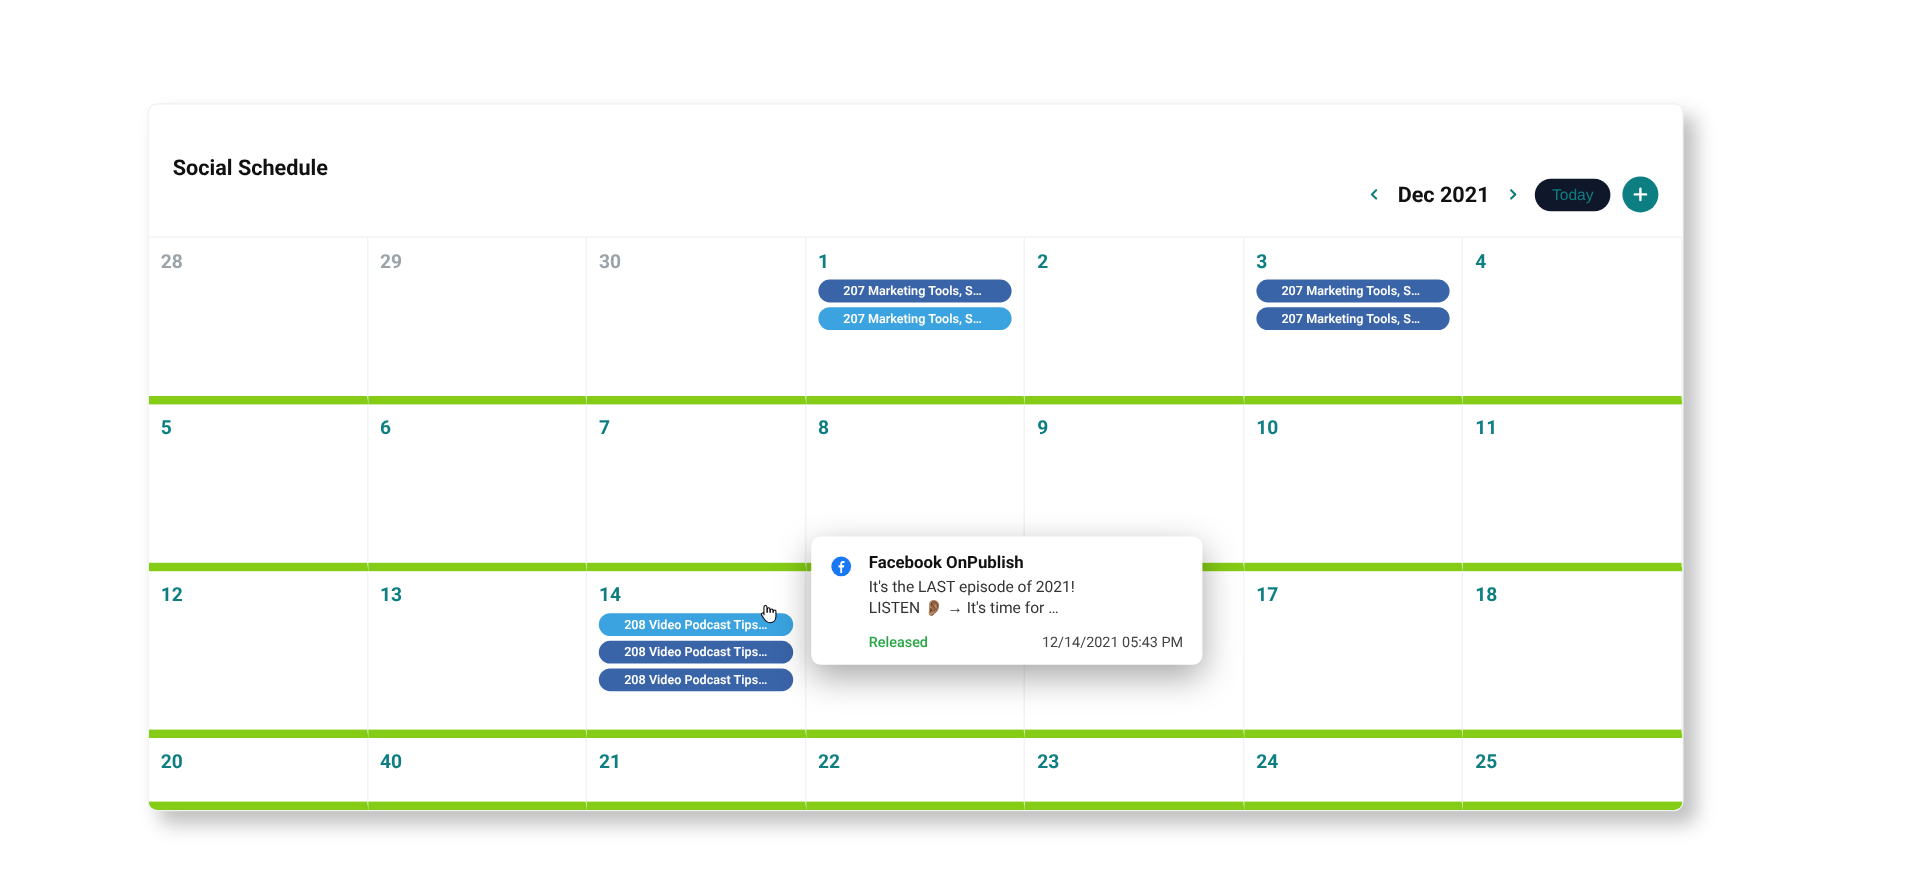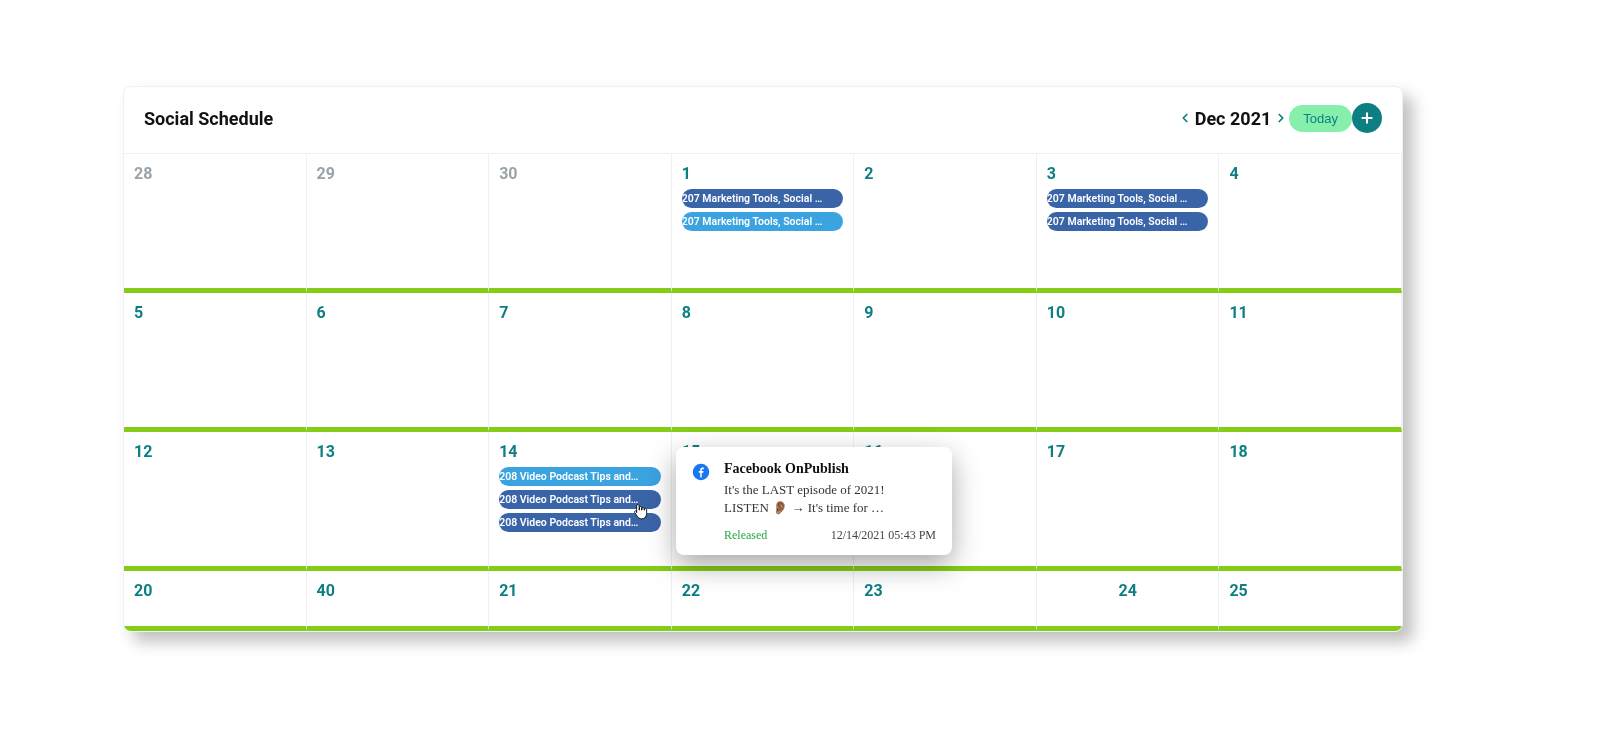--- a/index.html
+++ b/index.html
@@ -28,35 +28,37 @@
     padding: 16px 20px 20px 20px;
   }
   .title {
     font-size: 18px;
     font-weight: 700;
     color: #111;
   }
   .controls {
     display: flex;
     align-items: center;
+    gap: 10px;
+    margin-top: 44px;
   }
   .nav-arrow {
     width: 16px; height: 16px;
     color: #0d7f82;
     display: inline-flex; align-items: center; justify-content: center;
     cursor: pointer;
   }
   .month-label {
     font-size: 18px;
     font-weight: 700;
     color: #111;
     padding: 0 2px;
   }
   .today-btn {
-    background: #86efac;
+    background: #0f172a;
     color: #0d7f82;
     border-radius: 16px;
     padding: 6px 14px;
     font-size: 13px;
     font-weight: 500;
     cursor: pointer;
     border: none;
   }
   .add-btn {
     width: 30px; height: 30px;
@@ -70,61 +72,60 @@
     line-height: 1;
   }
   .grid {
     display: grid;
     grid-template-columns: repeat(7, 1fr);
     grid-auto-rows: 139px;
     border-top: 1px solid #eef0f2;
   }
   .cell {
     border-right: 1px solid #eef0f2;
-    border-bottom: 5px solid #84cc16;
+    border-bottom: 7px solid #84cc16;
     padding: 10px 10px 6px 10px;
     position: relative;
     overflow: hidden;
   }
   .cell:last-child, .cell.col-last { border-right: none; }
   .daynum {
     font-size: 16px;
     font-weight: 700;
     color: #0d7f82;
     margin-bottom: 6px;
   }
   .daynum.muted { color: #9aa3a9; }
   .pill {
     display: block;
     width: 166px;
     max-width: 100%;
     border-radius: 10px;
     color: #fff;
     font-size: 10.5px;
     font-weight: 600;
-    padding: 3px 0;
+    padding: 3px 21px;
     margin-bottom: 4px;
     white-space: nowrap;
     overflow: hidden;
     text-overflow: ellipsis;
     cursor: pointer;
   }
   .pill.dark  { background: #3a64a8; }
   .pill.light { background: #3aa3e0; }
   .popover {
     position: absolute;
     left: 676px;
     top: 447px;
-    width: 276px;
+    width: 326px;
     background: #fff;
     border-radius: 8px;
     box-shadow: 0 10px 28px rgba(0,0,0,0.35);
     padding: 14px 16px 12px 16px;
     z-index: 20;
-    font-family: Liberation Serif, serif;
   }
   .popover-row { display: flex; gap: 14px; }
   .fb-icon {
     width: 18px; height: 18px;
     flex: 0 0 18px;
     margin-top: 2px;
   }
   .popover-body { flex: 1; }
   .popover-title { font-size: 14px; font-weight: 700; color: #111; margin-bottom: 4px; }
   .popover-text  { font-size: 13px; color: #333; line-height: 1.35; }
@@ -247,21 +248,21 @@
       </div>
       <div class="cell" style="height: 60px;">
         <div class="daynum">21</div>
       </div>
       <div class="cell" style="height: 60px;">
         <div class="daynum">22</div>
       </div>
       <div class="cell" style="height: 60px;">
         <div class="daynum">23</div>
       </div>
-      <div class="cell" style="height: 60px; text-align: center;">
+      <div class="cell" style="height: 60px;">
         <div class="daynum">24</div>
       </div>
       <div class="cell" style="height: 60px;">
         <div class="daynum">25</div>
       </div>
     </div>
 </div>
 
 <div class="popover">
   <div class="popover-row">

